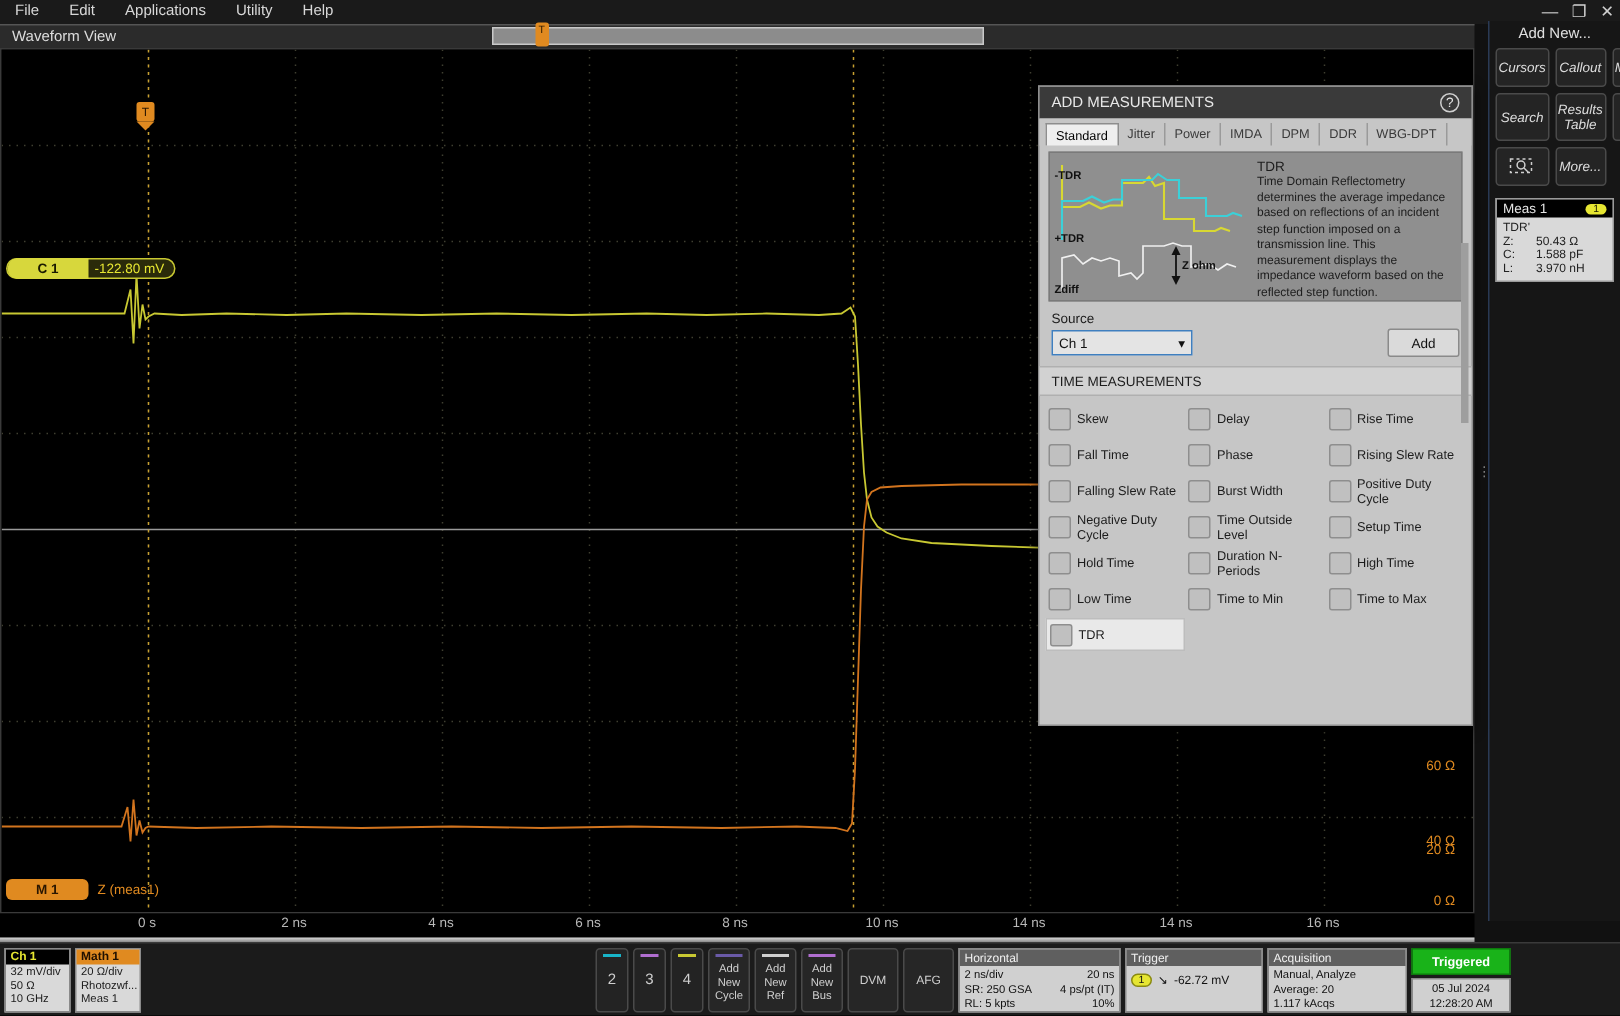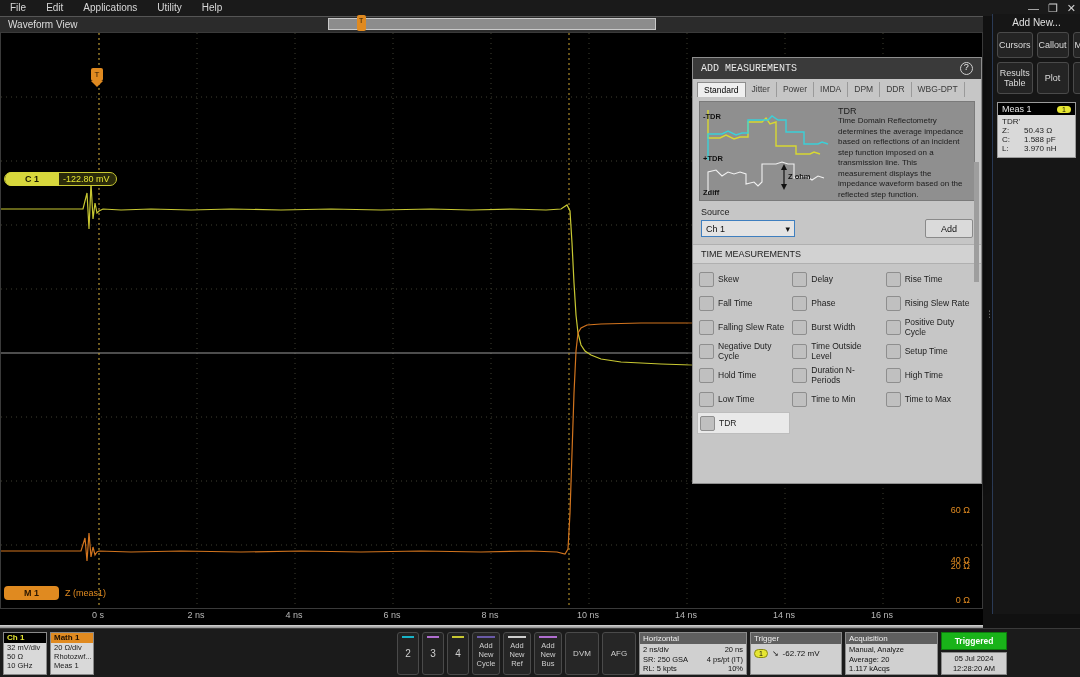--- a/index.html
+++ b/index.html
@@ -63,21 +63,21 @@
   .ohmtk { position:absolute; right:12px; font-size:9px; color:#e08a20; }
 
   
   .sidehandle { position:absolute; left:985px; top:312px; width:6px; height:16px;
     color:#888; font-size:9px; line-height:5px; }
 
   
   .sidebar { position:absolute; left:992px; top:14px; width:88px; height:600px;
     background:#161616; border-left:1px solid #2a3a55; }
   .sb-title { color:#e0e0e0; font-size:10px; text-align:center; padding:3px 0 4px; }
-  .sb-grid { display:grid; grid-template-columns:1fr 1fr 1fr 1fr; gap:4px; padding:0 4px; }
+  .sb-grid { display:grid; grid-template-columns:1fr 1fr 1fr; gap:4px; padding:0 4px;font-style:italic; }
   .sb-btn { background:#242424; border:1px solid #4a4a4a; border-radius:3px;
     color:#dcdcdc; font-size:9px; text-align:center; padding:5px 1px; line-height:11px;
     min-height:26px; display:flex; align-items:center; justify-content:center; }
   .sb-btn.two { line-height:10px; }
   .meas-card { margin:8px 4px 0; background:#d9d9d9; border:1px solid #9a9a9a; }
   .meas-hd { background:#000; color:#e6e6e6; font-size:9px; padding:1px 4px;
     display:flex; justify-content:space-between; align-items:center; }
   .meas-hd .pill { background:#e6e632; color:#1a1a00; border-radius:6px;
     font-size:7px; padding:0 5px; }
   .meas-body { padding:2px 4px 4px; }
@@ -124,21 +124,21 @@
   .statusbox { width:66px; }
   .trigstate { background:#19b319; color:#fff; font-size:8.5px; font-weight:bold;
     text-align:center; border:1px solid #0d7a0d; padding:3px 0; }
   .datebox { background:#d0d0d0; border:1px solid #8a8a8a; margin-top:2px;
     font-size:7.5px; color:#111; text-align:center; line-height:9.5px; padding:1px 0; }
 
   
   .dlg { position:absolute; left:692px; top:57px; width:290px; height:427px;
     background:#c6c6c6; border:1px solid #8e8e8e; box-shadow:0 2px 8px rgba(0,0,0,.6); }
   .dlg-hd { background:#3a3a3a; color:#e8e8e8; font-size:10px; padding:4px 8px;
-    display:flex; justify-content:space-between; align-items:center;font-family:Liberation Mono, monospace; }
+    display:flex; justify-content:space-between; align-items:center; }
   .help-icon { width:13px; height:13px; border:1px solid #cfcfcf; border-radius:50%;
     font-size:9px; line-height:11px; text-align:center; color:#e8e8e8; }
   .tabs { display:flex; background:#c6c6c6; padding:3px 4px 0; gap:0; }
   .tab { font-size:8.5px; color:#3a3a3a; padding:2px 6px; border-right:1px solid #9a9a9a; }
   .tab.active { background:#efefef; color:#000; border:1px solid #8e8e8e;
     border-bottom:none; }
   .preview { margin:4px 6px; height:100px; background:#8f8f8f; border:1px solid #7a7a7a;
     display:flex; }
   .preview .gfx { width:136px; position:relative; }
   .preview .txt { flex:1; padding:4px 6px 0 2px; }

